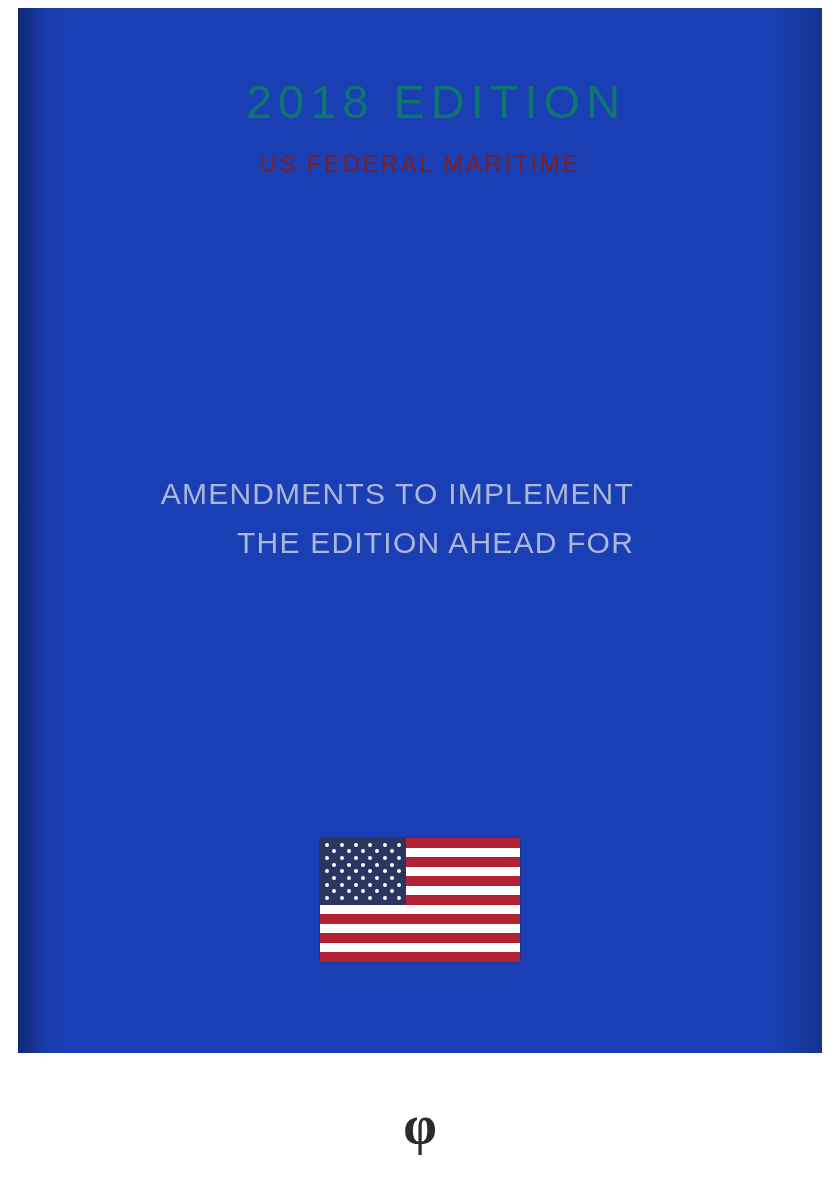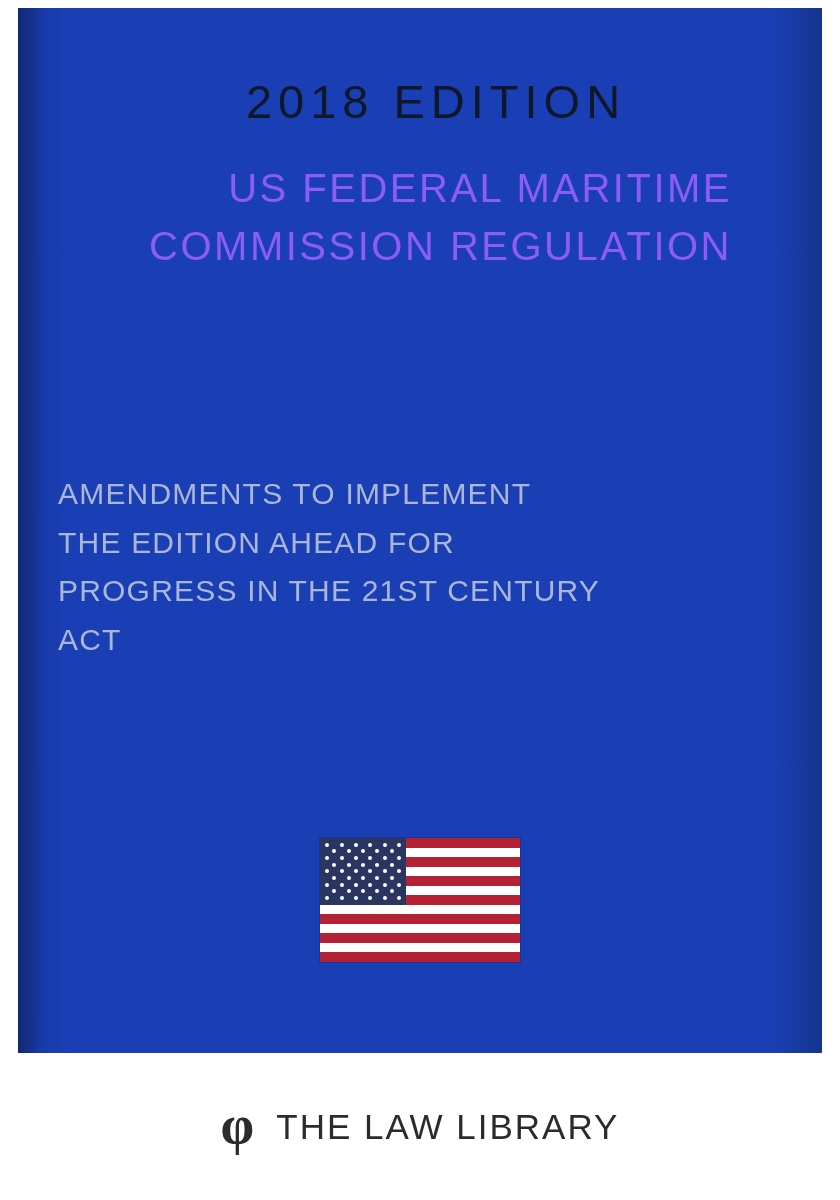--- a/index.html
+++ b/index.html
@@ -49,42 +49,41 @@
     top: 78px;
     width: 804px;
     text-align: center;
     color: #c9d2ea;
   }
 
   .edition {
     font-size: 47px;
     letter-spacing: 6px;
     font-weight: 400;
-    color: #0f172a;
+    color: #0f766e;
     line-height: 1.0;
-    margin-bottom: 34px;
+    margin-bottom: 22px;
     white-space: nowrap;
     padding-left: 32px;
   }
 
   .agency {
-    font-size: 40px;
+    font-size: 24px;
     letter-spacing: 2.5px;
     line-height: 1.45;
-    color: #8b5cf6;
+    color: #7f1d1d;
     padding: 0 90px;
-    text-align: right;
   }
 
   .title-block {
     position: absolute;
     left: 18px;
     top: 470px;
     width: 656px;
-    text-align: left;
+    text-align: right;
     color: #aab7d8;
     font-size: 30px;
     letter-spacing: 1.2px;
     line-height: 1.62;
     padding: 0 40px;
     box-sizing: border-box;
   }
 
   
   .flag-wrap {
@@ -170,28 +169,26 @@
 
 <div id="cover">
 
   <div class="blue-field"></div>
   <div class="spine-shade"></div>
 
   <div class="top-block">
     <div class="edition">2018 EDITION</div>
     <div class="agency">
       <div>US FEDERAL MARITIME</div>
-      <div>COMMISSION REGULATION</div>
     </div>
   </div>
 
   <div class="title-block">
     <div>AMENDMENTS TO IMPLEMENT</div>
     <div>THE EDITION AHEAD FOR</div>
-    <div>PROGRESS IN THE 21ST CENTURY ACT</div>
   </div>
 
   <div class="flag-wrap">
     <div class="flag" id="flag">
         <div class="stripe" style="top: 114.462px;"></div>
         <div class="stripe" style="top: 95.3846px;"></div>
         <div class="stripe" style="top: 76.3077px;"></div>
         <div class="stripe" style="top: 57.2308px;"></div>
         <div class="stripe" style="top: 38.1538px;"></div>
         <div class="stripe" style="top: 19.0769px;"></div>
@@ -248,17 +245,16 @@
           <div class="star" style="left: 48.1667px; top: 58.03px;"></div>
           <div class="star" style="left: 62.5px; top: 58.03px;"></div>
           <div class="star" style="left: 76.8333px; top: 58.03px;"></div>
         </div>
     </div>
   </div>
 
   <div class="publisher">
     <div class="pub-inner">
       <span class="pub-logo">φ</span>
-      <span class="pub-name">THE LAW LIBRARY</span>
     </div>
   </div>
 
 </div>
 
 </body></html>

